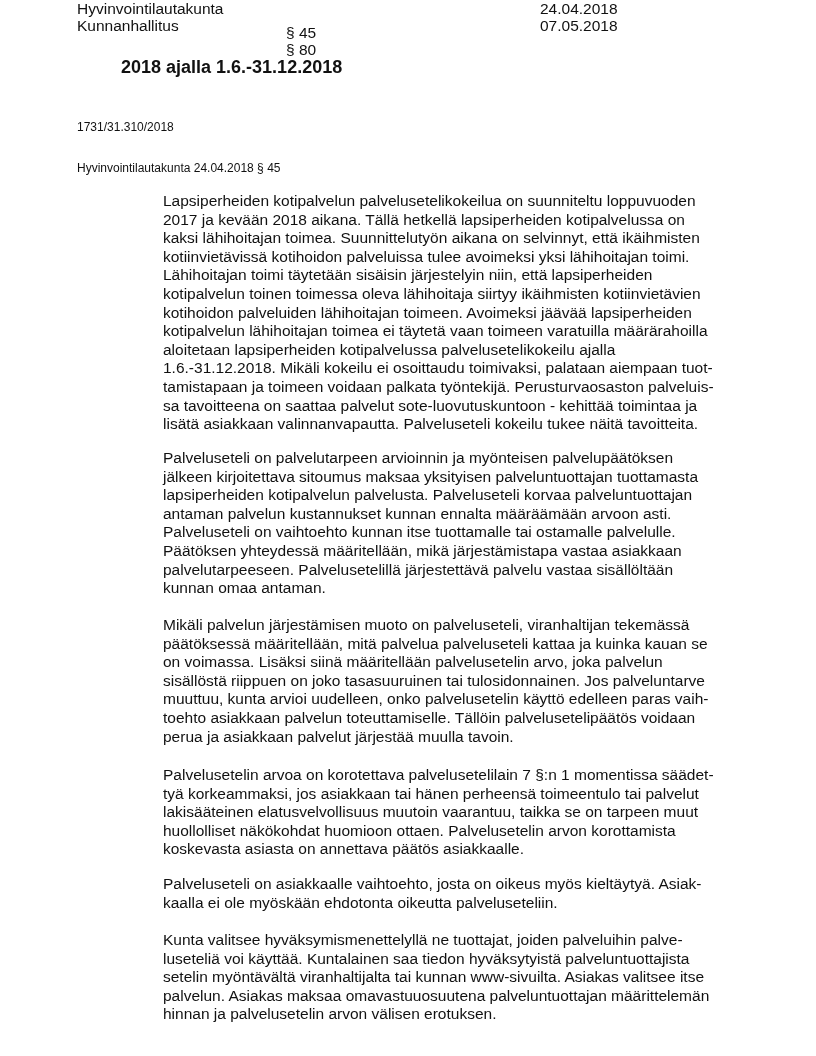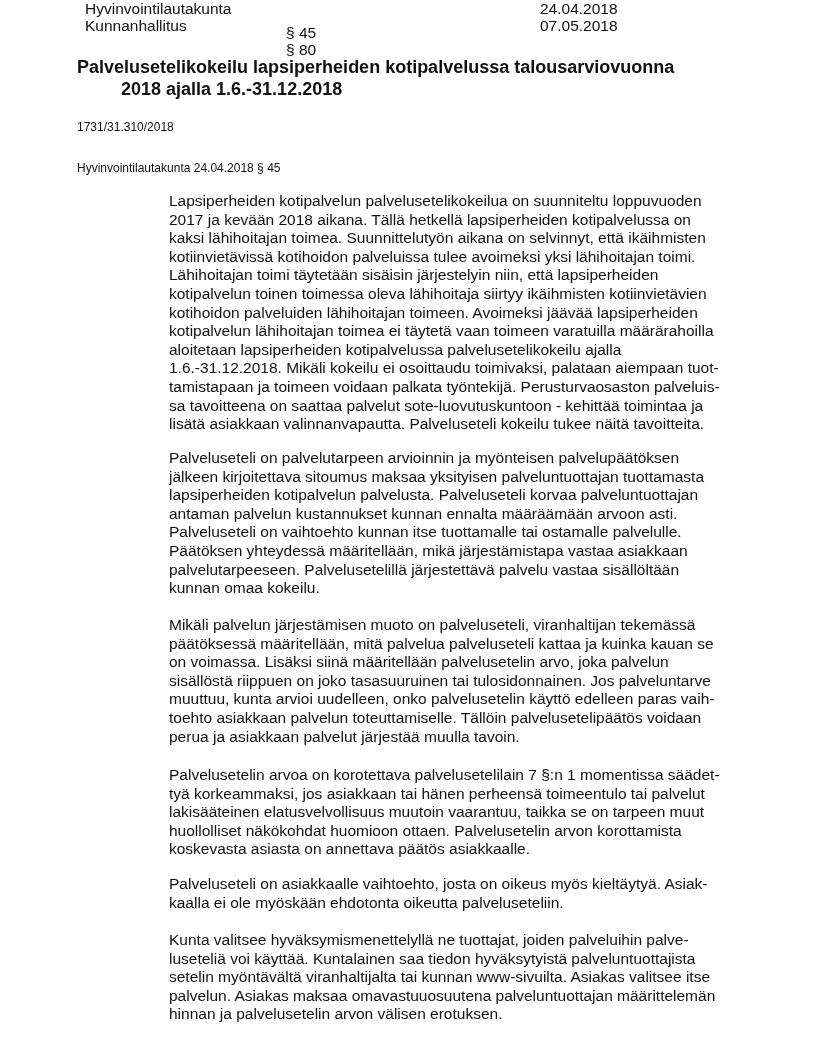--- a/index.html
+++ b/index.html
@@ -18,21 +18,21 @@
     }
     .meta-row {
       position: absolute;
       left: 77px;
       height: 17px;
       line-height: 17px;
       font-size: 15.5px;
       white-space: nowrap;
     }
     .meta-row span { position: absolute; top: 0; }
-    .meta-row .c1 { left: 8px; }
+    .meta-row .c1 { left: 0; }
     .meta-row .c2 { left: 209px; margin-top: 24px; }
     .meta-row .c3 { left: 463px; }
     .title {
       position: absolute;
       left: 77px;
       top: 56px;
       width: 680px;
       font-weight: bold;
       font-size: 18px;
       line-height: 22px;
@@ -41,21 +41,21 @@
     .line {
       position: absolute;
       left: 77px;
       font-size: 12px;
       line-height: 18px;
       white-space: nowrap;
       margin: 0;
     }
     .body-block {
       position: absolute;
-      left: 169px;
+      left: 163px;
       width: 600px;
     }
     .para {
       margin: 0;
       font-size: 15.5px;
       line-height: 18.6px;
     }
     .para .ln {
       display: block;
       white-space: nowrap;
@@ -69,21 +69,20 @@
   <span class="c2">§ 45</span>
   <span class="c3">24.04.2018</span>
 </div>
 <div class="meta-row" style="top:17px;">
   <span class="c1">Kunnanhallitus</span>
   <span class="c2">§ 80</span>
   <span class="c3">07.05.2018</span>
 </div>
 
 <h1 class="title">
-  <span style="display:block;">Palvelusetelikokeilu lapsiperheiden kotipalvelussa talousarviovuonna</span>
   <span style="display:block;margin-left:44px;">2018 ajalla 1.6.-31.12.2018</span>
 </h1>
 
 <p class="line" style="top:118px;">1731/31.310/2018</p>
 
 <p class="line" style="top:159px;">Hyvinvointilautakunta 24.04.2018 § 45</p>
 
 <div class="body-block" style="top:192px;">
   <p class="para">
     <span class="ln">Lapsiperheiden kotipalvelun palvelusetelikokeilua on suunniteltu loppuvuoden</span>
@@ -104,21 +103,21 @@
 
 <div class="body-block" style="top:449px;">
   <p class="para">
     <span class="ln">Palveluseteli on palvelutarpeen arvioinnin ja  myönteisen palvelupäätöksen</span>
     <span class="ln">jälkeen kirjoitettava sitoumus maksaa yksityisen palveluntuottajan tuottamasta</span>
     <span class="ln">lapsiperheiden kotipalvelun palvelusta. Palveluseteli korvaa palveluntuottajan</span>
     <span class="ln">antaman palvelun kustannukset kunnan ennalta määräämään arvoon asti.</span>
     <span class="ln">Palveluseteli on vaihtoehto kunnan itse tuottamalle tai ostamalle palvelulle.</span>
     <span class="ln">Päätöksen yhteydessä määritellään, mikä järjestämistapa vastaa asiakkaan</span>
     <span class="ln">palvelutarpeeseen. Palvelusetelillä järjestettävä palvelu vastaa sisällöltään</span>
-    <span class="ln">kunnan omaa kokeilu.</span>
+    <span class="ln">kunnan omaa antaman.</span>
   </p>
 </div>
 
 <div class="body-block" style="top:616px;">
   <p class="para">
     <span class="ln">Mikäli palvelun järjestämisen muoto on palveluseteli, viranhaltijan tekemässä</span>
     <span class="ln">päätöksessä määritellään, mitä palvelua palveluseteli kattaa ja kuinka kauan se</span>
     <span class="ln">on voimassa. Lisäksi siinä määritellään palvelusetelin arvo, joka palvelun</span>
     <span class="ln">sisällöstä riippuen on joko tasasuuruinen tai tulosidonnainen. Jos palveluntarve</span>
     <span class="ln">muuttuu, kunta arvioi uudelleen, onko palvelusetelin käyttö edelleen paras vaih-</span>

